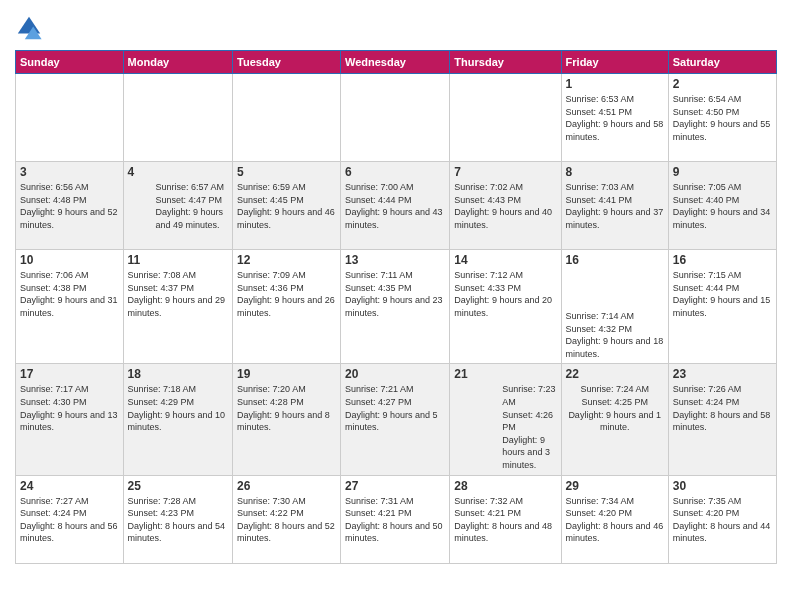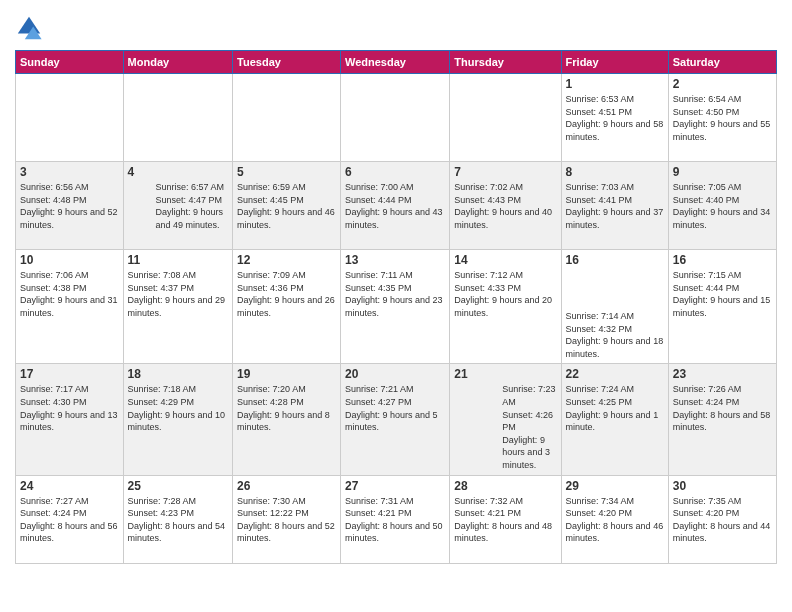--- a/index.html
+++ b/index.html
@@ -260,21 +260,21 @@
 Daylight: 9 hours and 5 minutes.</div>
           </td>
           <td>
             <span class="day-num">21</span>
             <div class="day-info" style="white-space: pre-line; margin-left: 48px;">Sunrise: 7:23 AM
 Sunset: 4:26 PM
 Daylight: 9 hours and 3 minutes.</div>
           </td>
           <td>
             <span class="day-num">22</span>
-            <div class="day-info" style="white-space: pre-line;">Sunrise: 7:24 AM
+            <div class="day-info" style="white-space: pre-line; text-align: center;">Sunrise: 7:24 AM
 Sunset: 4:25 PM
 Daylight: 9 hours and 1 minute.</div>
           </td>
           <td>
             <span class="day-num">23</span>
             <div class="day-info" style="white-space: pre-line;">Sunrise: 7:26 AM
 Sunset: 4:24 PM
 Daylight: 8 hours and 58 minutes.</div>
           </td>
         </tr>
@@ -287,21 +287,21 @@
           </td>
           <td>
             <span class="day-num">25</span>
             <div class="day-info" style="white-space: pre-line;">Sunrise: 7:28 AM
 Sunset: 4:23 PM
 Daylight: 8 hours and 54 minutes.</div>
           </td>
           <td>
             <span class="day-num">26</span>
             <div class="day-info" style="white-space: pre-line;">Sunrise: 7:30 AM
-Sunset: 12:22 PM
+Sunset: 4:22 PM
 Daylight: 8 hours and 52 minutes.</div>
           </td>
           <td>
             <span class="day-num">27</span>
             <div class="day-info" style="white-space: pre-line;">Sunrise: 7:31 AM
 Sunset: 4:21 PM
 Daylight: 8 hours and 50 minutes.</div>
           </td>
           <td>
             <span class="day-num">28</span>

